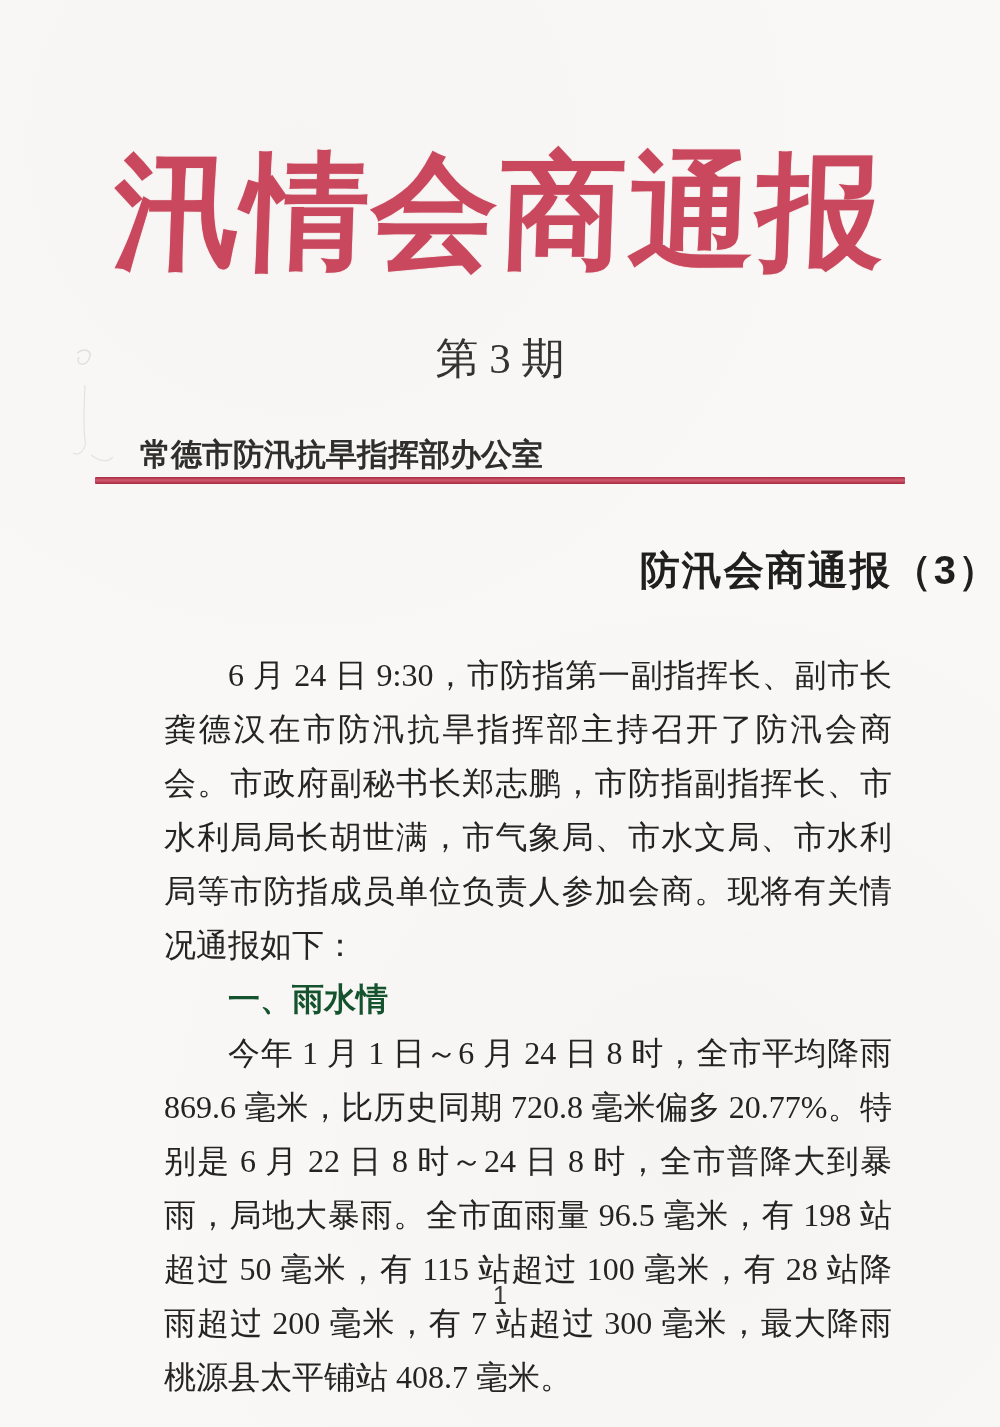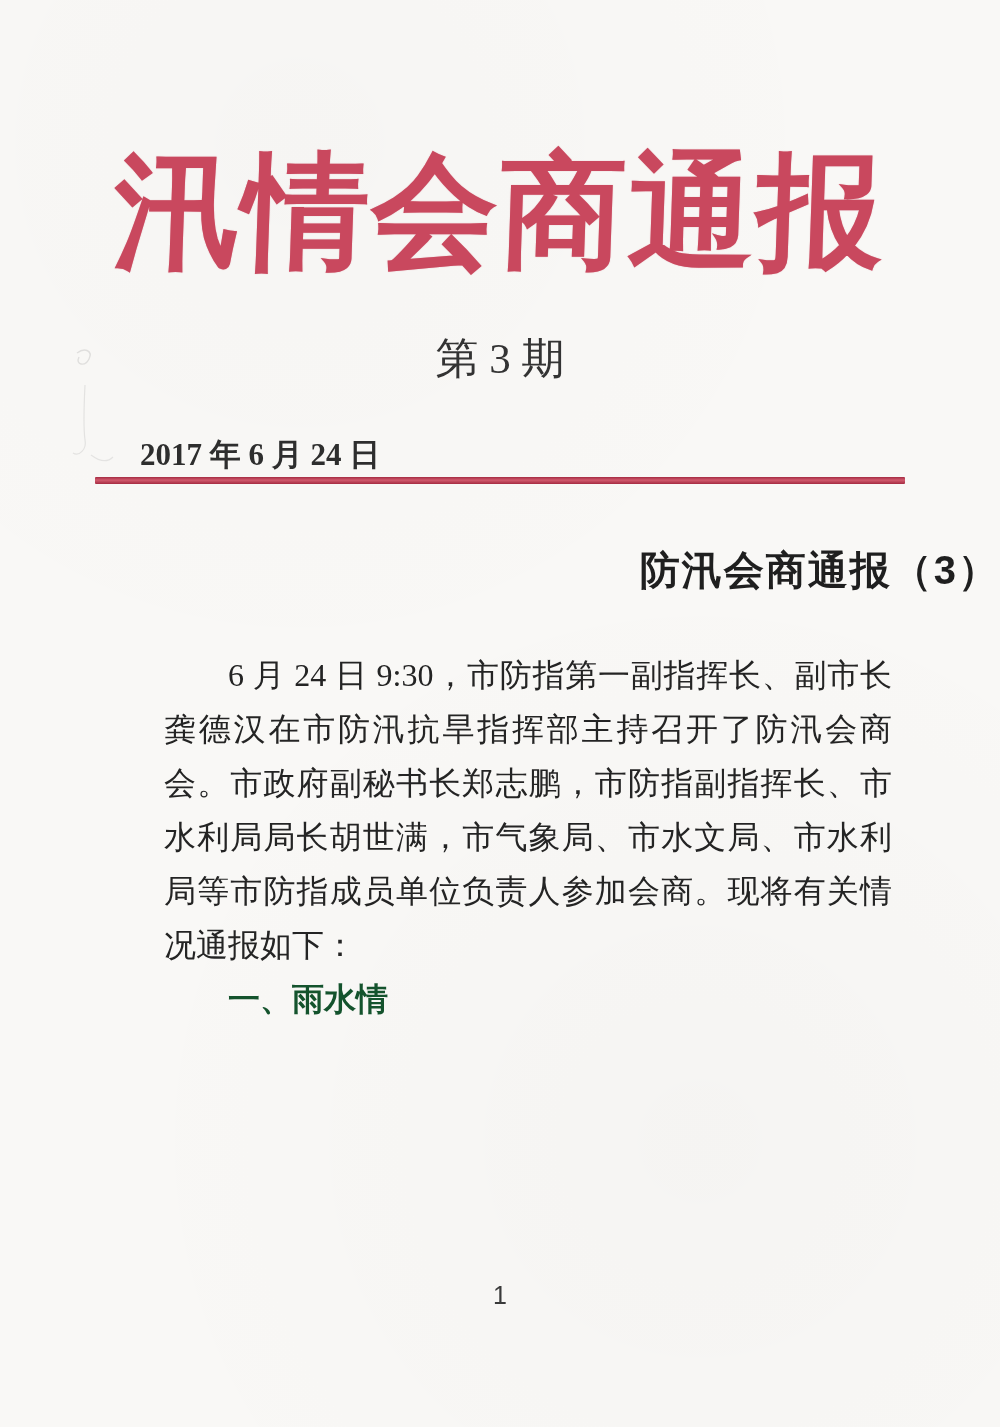--- a/index.html
+++ b/index.html
@@ -133,25 +133,26 @@
   <path d="M22 8 C30 2, 38 6, 34 14 C30 22, 20 20, 24 12" fill="none" stroke="#8a8a8a" stroke-width="1.4"></path>
   <path d="M30 40 C29 60, 28 80, 30 95 C32 104, 24 112, 18 108" fill="none" stroke="#9a9a9a" stroke-width="1.2"></path>
   <path d="M36 110 C44 116, 52 118, 58 112" fill="none" stroke="#a0a0a0" stroke-width="1.2"></path>
 </svg>
 
 <div class="masthead-title">汛情会商通报</div>
 
 <div class="issue-number">第 3 期</div>
 
 <div class="issuer-row">
-  <span>2017 年 6 月 24 日</span>
+  <span>常德市防汛抗旱指挥部办公室</span>
 </div>
 
 <div class="red-rule"></div>
 
 <div class="doc-title">防汛会商通报（3）</div>
 
 <div class="doc-body">
   <p>6 月 24 日 9:30，市防指第一副指挥长、副市长龚德汉在市防汛抗旱指挥部主持召开了防汛会商会。市政府副秘书长郑志鹏，市防指副指挥长、市水利局局长胡世满，市气象局、市水文局、市水利局等市防指成员单位负责人参加会商。现将有关情况通报如下：</p>
   <h3 class="section-heading">一、雨水情</h3>
+  <p>今年 1 月 1 日～6 月 24 日 8 时，全市平均降雨 869.6 毫米，比历史同期 720.8 毫米偏多 20.77%。特别是 6 月 22 日 8 时～24 日 8 时，全市普降大到暴雨，局地大暴雨。全市面雨量 96.5 毫米，有 198 站超过 50 毫米，有 115 站超过 100 毫米，有 28 站降雨超过 200 毫米，有 7 站超过 300 毫米，最大降雨桃源县太平铺站 408.7 毫米。</p>
 </div>
 
 <div class="page-number">1</div>
 
 </body></html>

